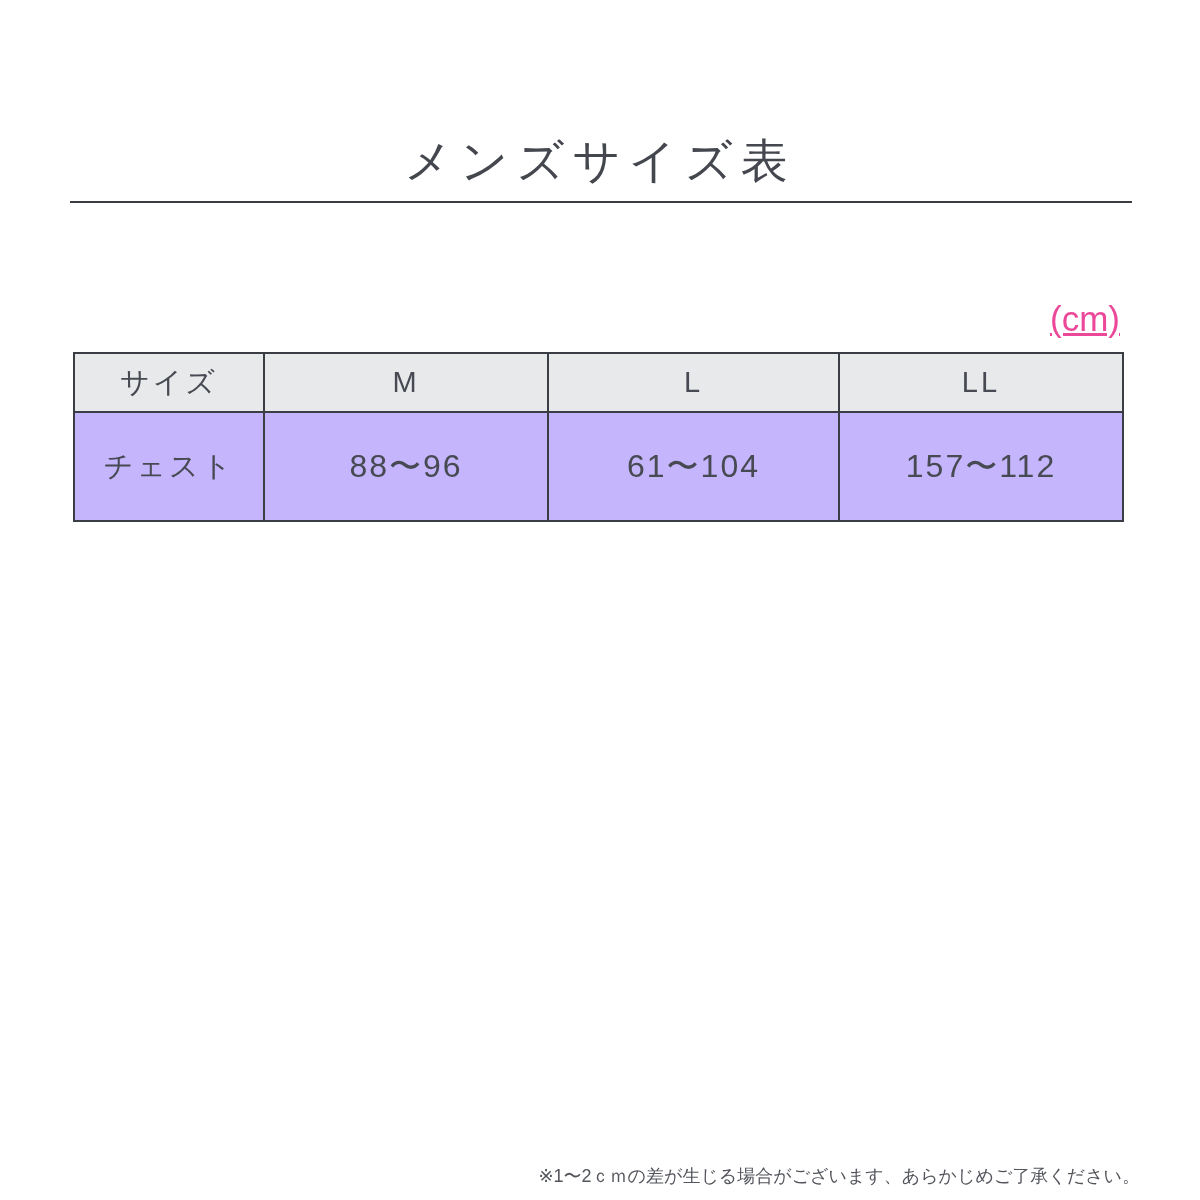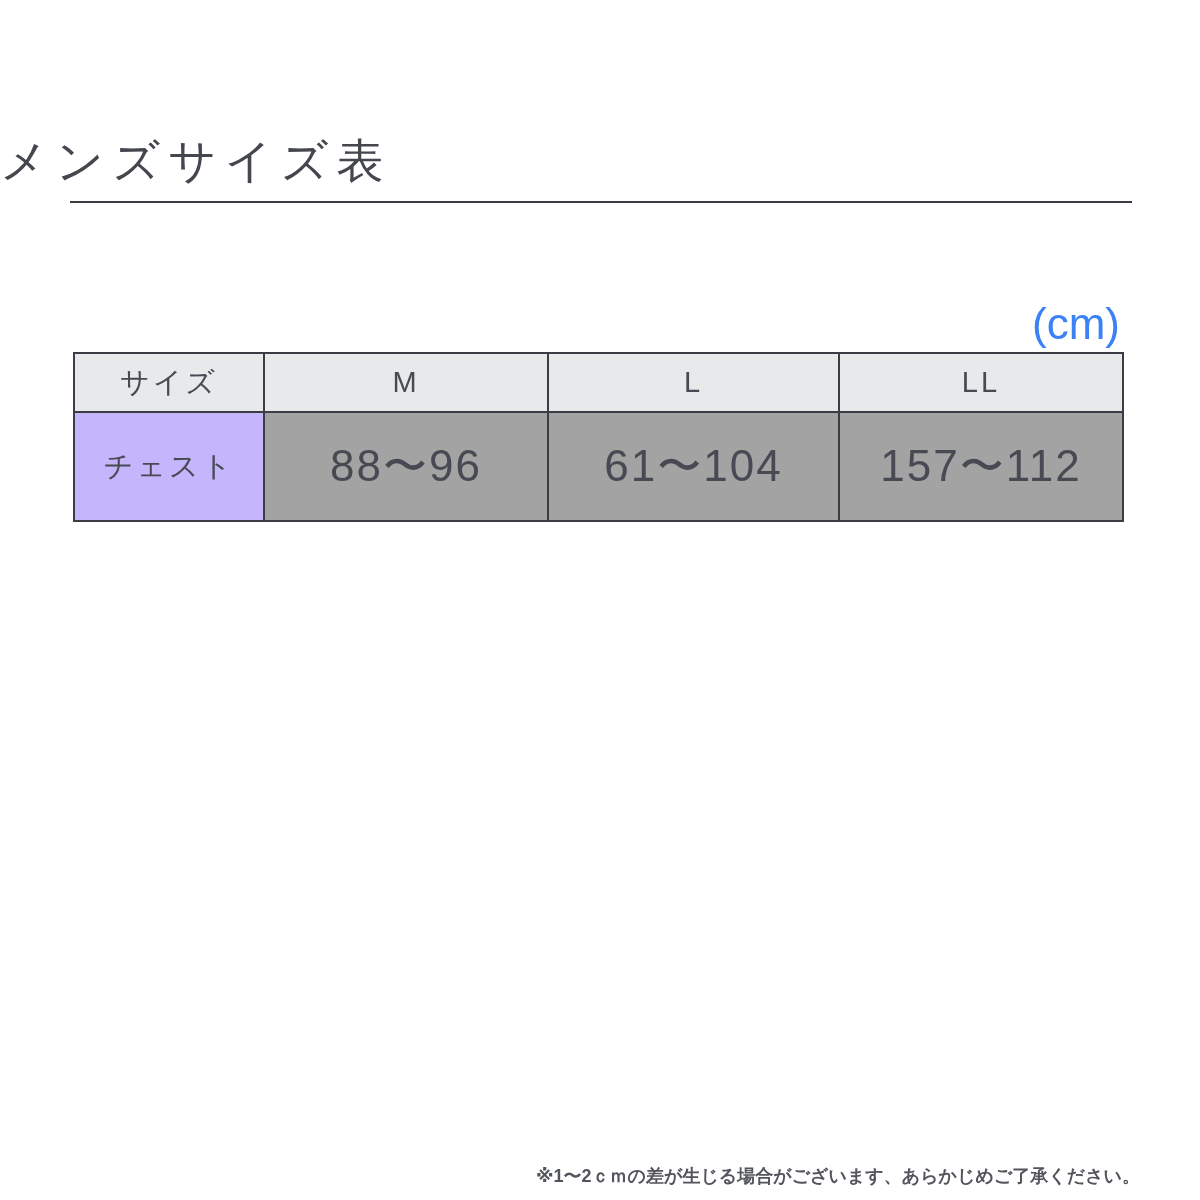--- a/index.html
+++ b/index.html
@@ -13,39 +13,41 @@
     width: 1200px;
     height: 1200px;
     background: #ffffff;
     overflow: hidden;
   }
   .page-title {
     position: absolute;
     top: 130px;
     left: 0;
     width: 100%;
+    text-align: center;
     font-size: 47px;
     letter-spacing: 8px;
     color: #45474f;
     font-weight: 500;
   }
   .title-rule {
     position: absolute;
     top: 201px;
     left: 70px;
     width: 1062px;
     height: 2px;
     background: #3b3d44;
   }
   .unit-label {
     position: absolute;
     top: 299px;
     right: 80px;
-    font-size: 44px;
-    color: #3b82f6;
+    font-size: 35px;
+    color: #ec4899;
+    text-decoration: underline;
   }
   table.size-table {
     position: absolute;
     left: 73px;
     top: 352px;
     border-collapse: collapse;
     table-layout: fixed;
     color: #474a52;
   }
   table.size-table th,
@@ -64,35 +66,34 @@
   }
   table.size-table tbody th {
     background: #c4b5fd;
     font-size: 29px;
     letter-spacing: 3px;
   }
   table.size-table tbody tr {
     height: 109px;
   }
   table.size-table tbody td {
-    background: #a3a3a3;
-    font-size: 44px;
+    background: #c4b5fd;
+    font-size: 32px;
     letter-spacing: 2px;
   }
   .col-label { width: 190px; }
   .col-m     { width: 284px; }
   .col-l     { width: 291px; }
   .col-ll    { width: 284px; }
   .footnote {
     position: absolute;
     top: 1164px;
     right: 60px;
     font-size: 18px;
     color: #53555c;
-    font-weight: bold;
   }
 </style>
 </head>
 <body>
 
 <div class="canvas">
 
   <div class="page-title">メンズサイズ表</div>
 
   <div class="title-rule"></div>

